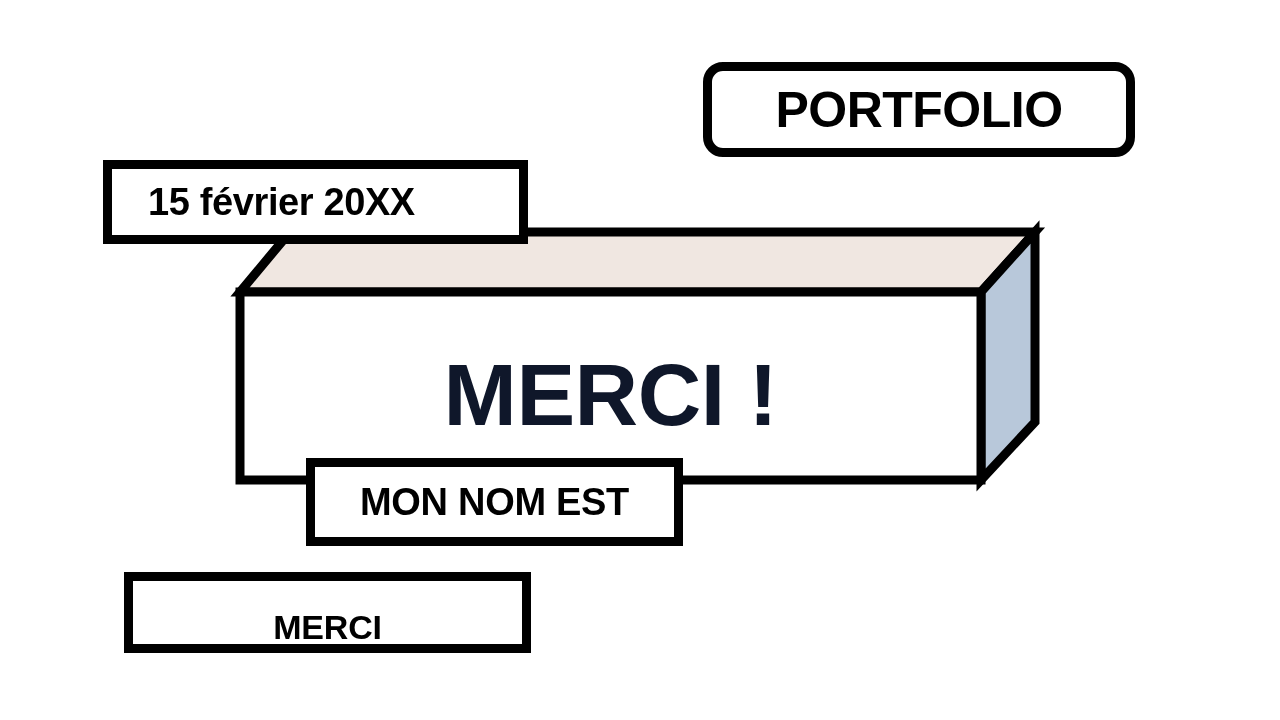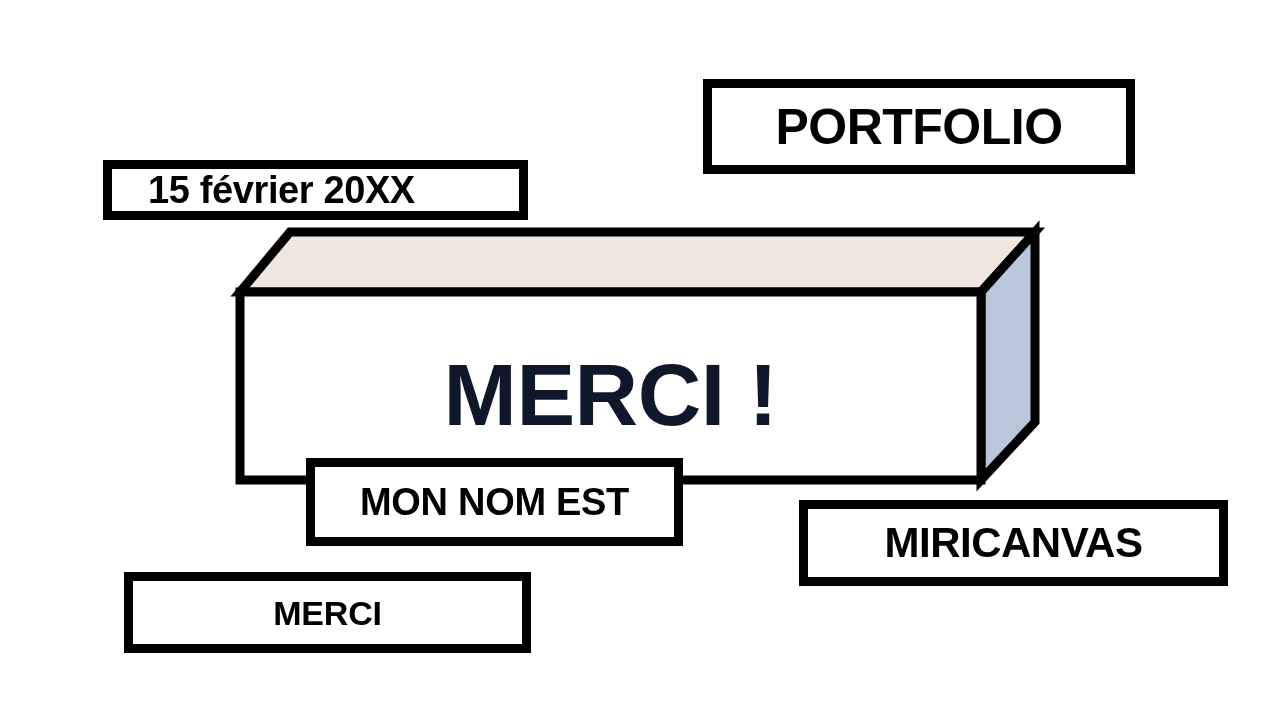--- a/index.html
+++ b/index.html
@@ -28,29 +28,30 @@
     color: #000000;
     font-weight: 700;
     letter-spacing: -0.01em;
     white-space: nowrap;
     line-height: 1;
   }
   .plate.center { justify-content: center; }
 
   
   #plate-portfolio {
-    left: 703px; top: 79px;
+    left: 703px; top: 62px;
     width: 432px; height: 95px;
     font-size: 50px;
     letter-spacing: -0.5px;
     z-index: 40;
+    border-radius: 20px;
   }
   #plate-date {
     left: 103px; top: 160px;
-    width: 425px; height: 60px;
+    width: 425px; height: 84px;
     font-size: 38px;
     padding-left: 36px;
     z-index: 40;
   }
   #plate-mon-nom-est {
     left: 306px; top: 458px;
     width: 377px; height: 88px;
     font-size: 38px;
     letter-spacing: -0.3px;
     z-index: 40;
@@ -61,20 +62,21 @@
     font-size: 42px;
     letter-spacing: -0.5px;
     z-index: 40;
   }
   #plate-merci-small {
     left: 124px; top: 572px;
     width: 407px; height: 81px;
     font-size: 34px;
     letter-spacing: -0.2px;
     z-index: 40;
+    align-items: flex-end;
   }
 
   
   #box-3d {
     position: absolute;
     left: 0; top: 0;
     width: 1280px; height: 720px;
     z-index: 20;
     pointer-events: none;
   }
@@ -123,21 +125,18 @@
   </div>
 
   <div class="plate" id="plate-date">
     <span>15 février 20XX</span>
   </div>
 
   <div class="plate center" id="plate-mon-nom-est">
     <span>MON NOM EST</span>
   </div>
 
-  <div class="plate center" id="plate-miricanvas">
-    <span>MIRICANVAS</span>
-  </div>
 
   <div class="plate center" id="plate-merci-small">
     <span>MERCI</span>
   </div>
 
 </div>
 
 </body></html>

